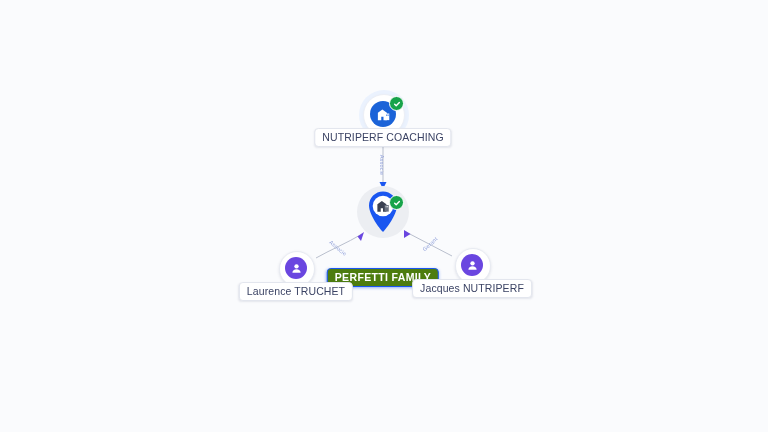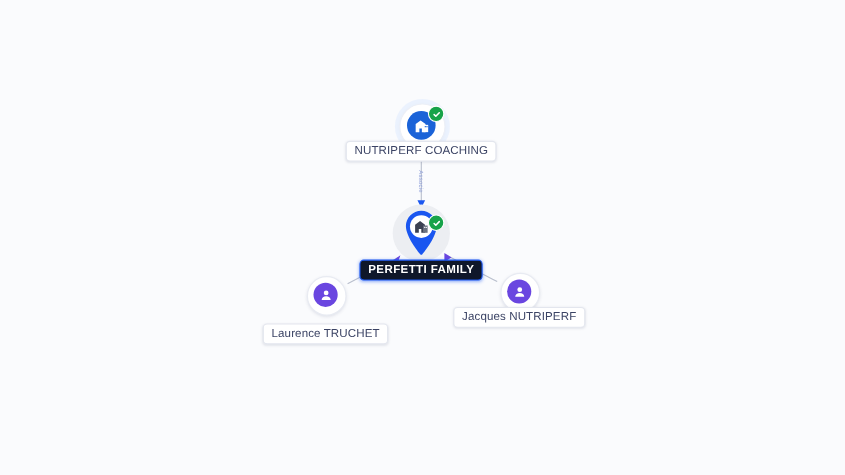--- a/index.html
+++ b/index.html
@@ -47,26 +47,27 @@
     border-radius: 4px;
     padding: 2px 7px 3px 7px;
     font-size: 10.5px;
     line-height: 12px;
     color: #3b4364;
     letter-spacing: .1px;
     box-shadow: 0 1px 2px rgba(40,50,90,.10);
   }
 
   .node-label.selected {
-    background: #0f172a;
+    background: #4d7c0f;
     border-color: #1a56f0;
     color: #ffffff;
     font-weight: 700;
     letter-spacing: .35px;
     box-shadow: 0 1px 3px rgba(26,86,240,.45);
+    margin-top: 32px;
   }
 
   
   .company-node .ring {
     position: absolute;
     left: -20px;
     top: -20px;
     width: 40px;
     height: 40px;
     border-radius: 50%;
@@ -226,21 +227,21 @@
   </div>
 
   <div class="node person-node" style="left:296px; top:268px;">
     <div class="ring"></div>
     <div class="disc">
       <svg width="13" height="13" viewBox="0 0 24 24" aria-hidden="true">
         <circle cx="12" cy="8" r="4" fill="#ffffff"></circle>
         <path fill="#ffffff" d="M4.4 20c0-4.2 3.4-6.4 7.6-6.4s7.6 2.2 7.6 6.4z"></path>
       </svg>
     </div>
-    <div class="node-label" style="top:14px;margin-top:12px;">Laurence TRUCHET</div>
+    <div class="node-label" style="top:14px;">Laurence TRUCHET</div>
   </div>
 
   <div class="node person-node" style="left:472px; top:265px;">
     <div class="ring"></div>
     <div class="disc">
       <svg width="13" height="13" viewBox="0 0 24 24" aria-hidden="true">
         <circle cx="12" cy="8" r="4" fill="#ffffff"></circle>
         <path fill="#ffffff" d="M4.4 20c0-4.2 3.4-6.4 7.6-6.4s7.6 2.2 7.6 6.4z"></path>
       </svg>
     </div>

